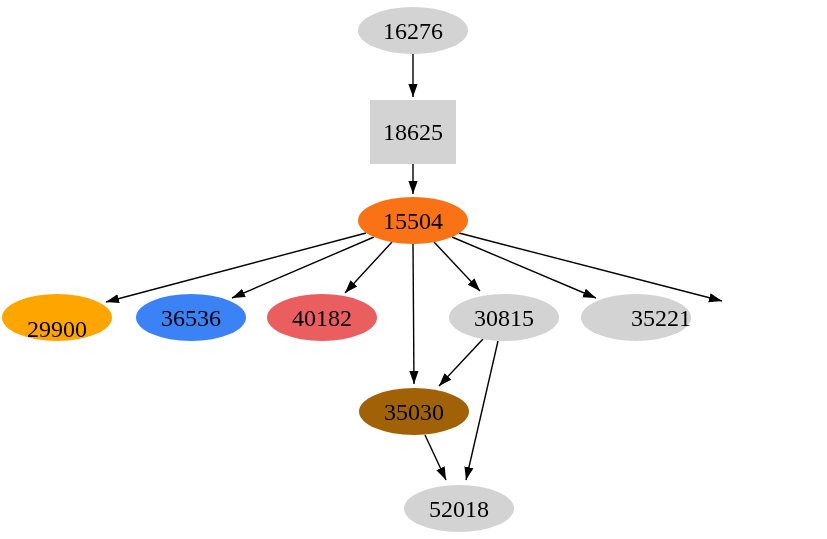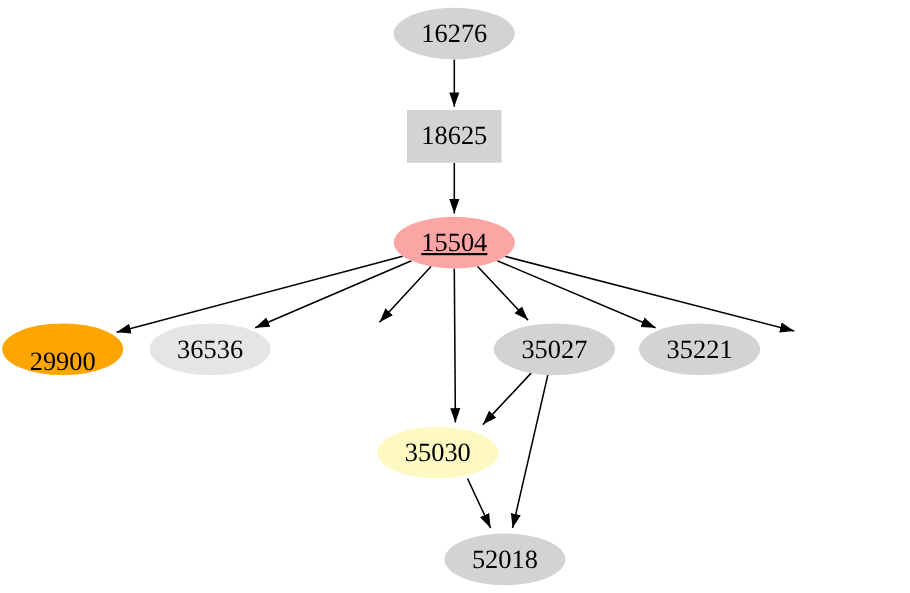--- a/index.html
+++ b/index.html
@@ -31,21 +31,21 @@
     font-size: 24px;
     line-height: 1;
   }
   .node--ellipse {
     width: 110px;
     height: 47px;
     border-radius: 50%;
   }
   .node--box {
     width: 86px;
-    height: 48px;
+    height: 64px;
   }
 </style>
 </head>
 <body>
 
 <div class="canvas">
 
   <svg class="edge-layer" width="827" height="539" viewBox="0 0 827 539" xmlns="http://www.w3.org/2000/svg">
     <defs>
       <marker id="arrow" viewBox="0 0 14 12" refX="13" refY="6" markerWidth="14" markerHeight="12" orient="auto" markerUnits="userSpaceOnUse">
@@ -67,43 +67,46 @@
   </svg>
 
   <div class="node node--ellipse" style="left: 358px; top: 7px; background-color: rgb(211, 211, 211);">
     <span>16276</span>
   </div>
 
   <div class="node node--box" style="left: 370px; top: 100px; background-color: rgb(211, 211, 211);">
     <span>18625</span>
   </div>
 
-  <div class="node node--ellipse" style="left: 358px; top: 197px; background-color: #fca5a5; text-decoration: underline;">
+  <div class="node node--ellipse" style="left: 358px; top: 197px; background-color: #f97316;">
     <span>15504</span>
   </div>
 
   <div class="node node--ellipse" style="left: 2px; top: 294px; background-color: rgb(255, 165, 0); align-items: flex-end;">
     <span>29900</span>
   </div>
 
-  <div class="node node--ellipse" style="left: 136px; top: 294px; background-color: #e5e5e5;">
+  <div class="node node--ellipse" style="left: 136px; top: 294px; background-color: #3b82f6;">
     <span>36536</span>
   </div>
 
+  <div class="node node--ellipse" style="left: 267px; top: 294px; background-color: rgb(235, 94, 96);">
+    <span>40182</span>
+  </div>
 
   <div class="node node--ellipse" style="left: 449px; top: 294px; background-color: rgb(211, 211, 211);">
-    <span>35027</span>
+    <span>30815</span>
   </div>
 
-  <div class="node node--ellipse" style="left: 581px; top: 294px; background-color: rgb(211, 211, 211);">
+  <div class="node node--ellipse" style="left: 581px; top: 294px; background-color: rgb(211, 211, 211); justify-content: flex-end;">
     <span>35221</span>
   </div>
 
 
-  <div class="node node--ellipse" style="left: 343px; top: 388px; background-color: #fef9c3;">
+  <div class="node node--ellipse" style="left: 359px; top: 388px; background-color: #a16207;">
     <span>35030</span>
   </div>
 
   <div class="node node--ellipse" style="left: 404px; top: 485px; background-color: rgb(211, 211, 211);">
     <span>52018</span>
   </div>
 
 </div>
 
 </body></html>

